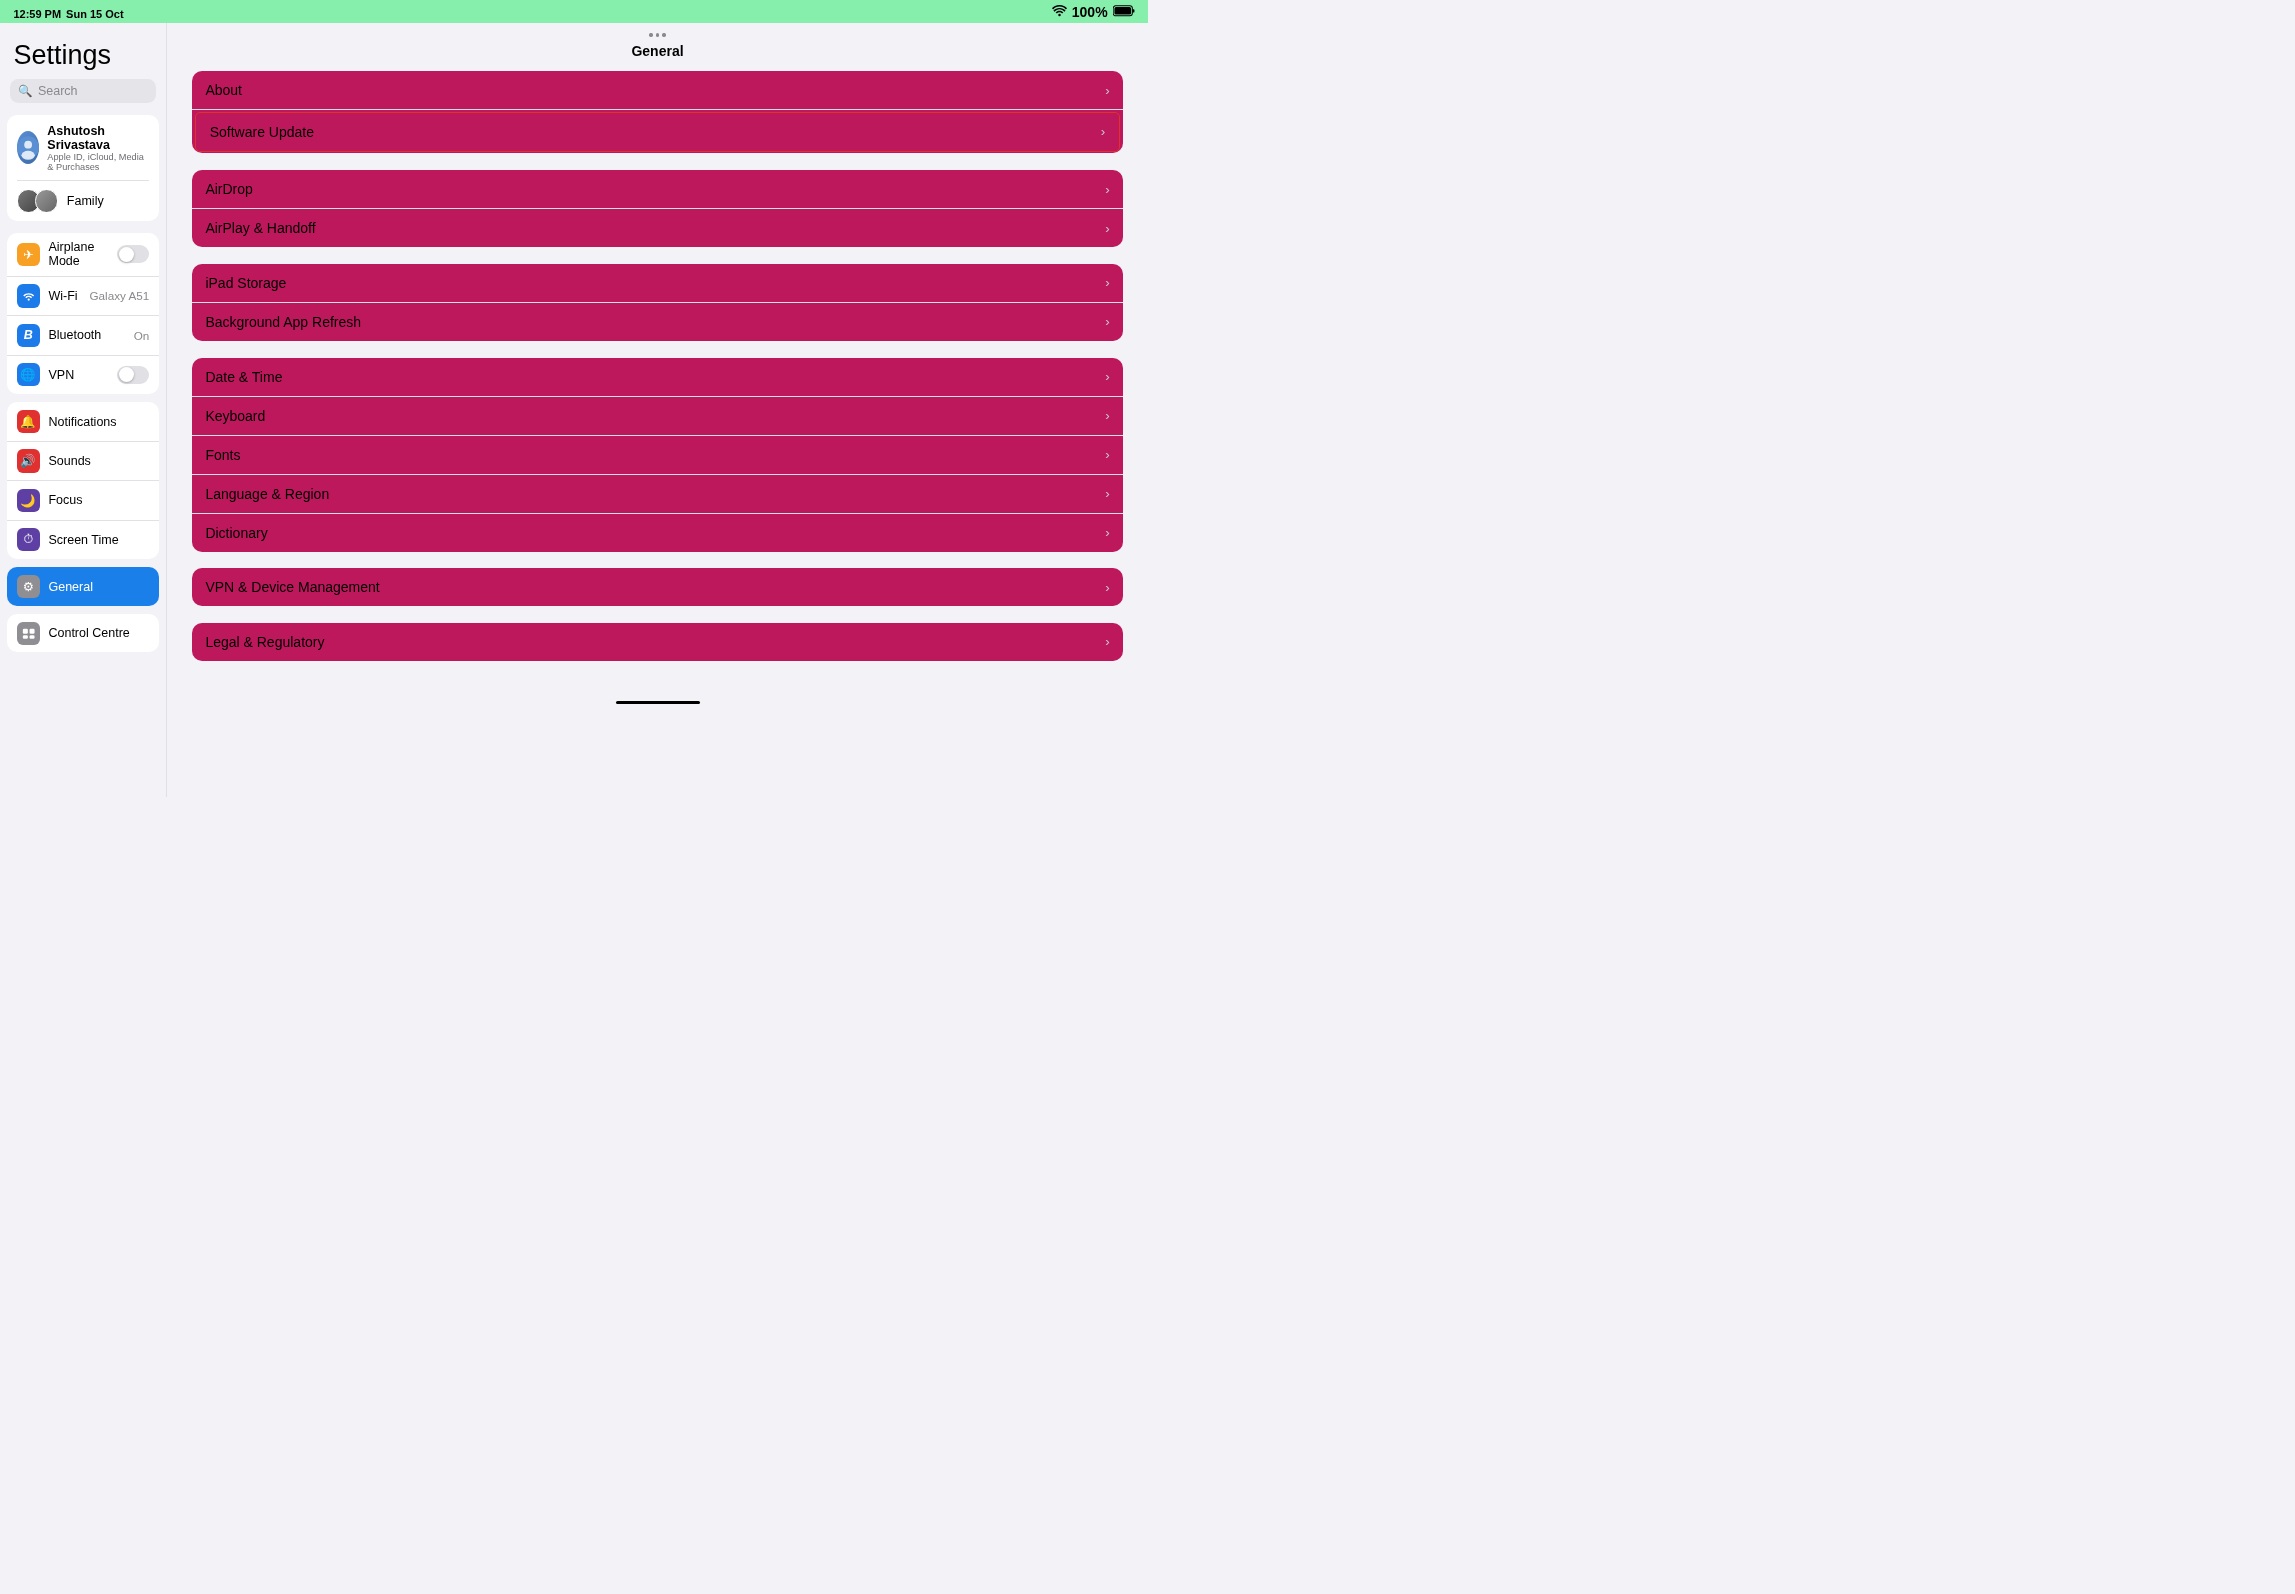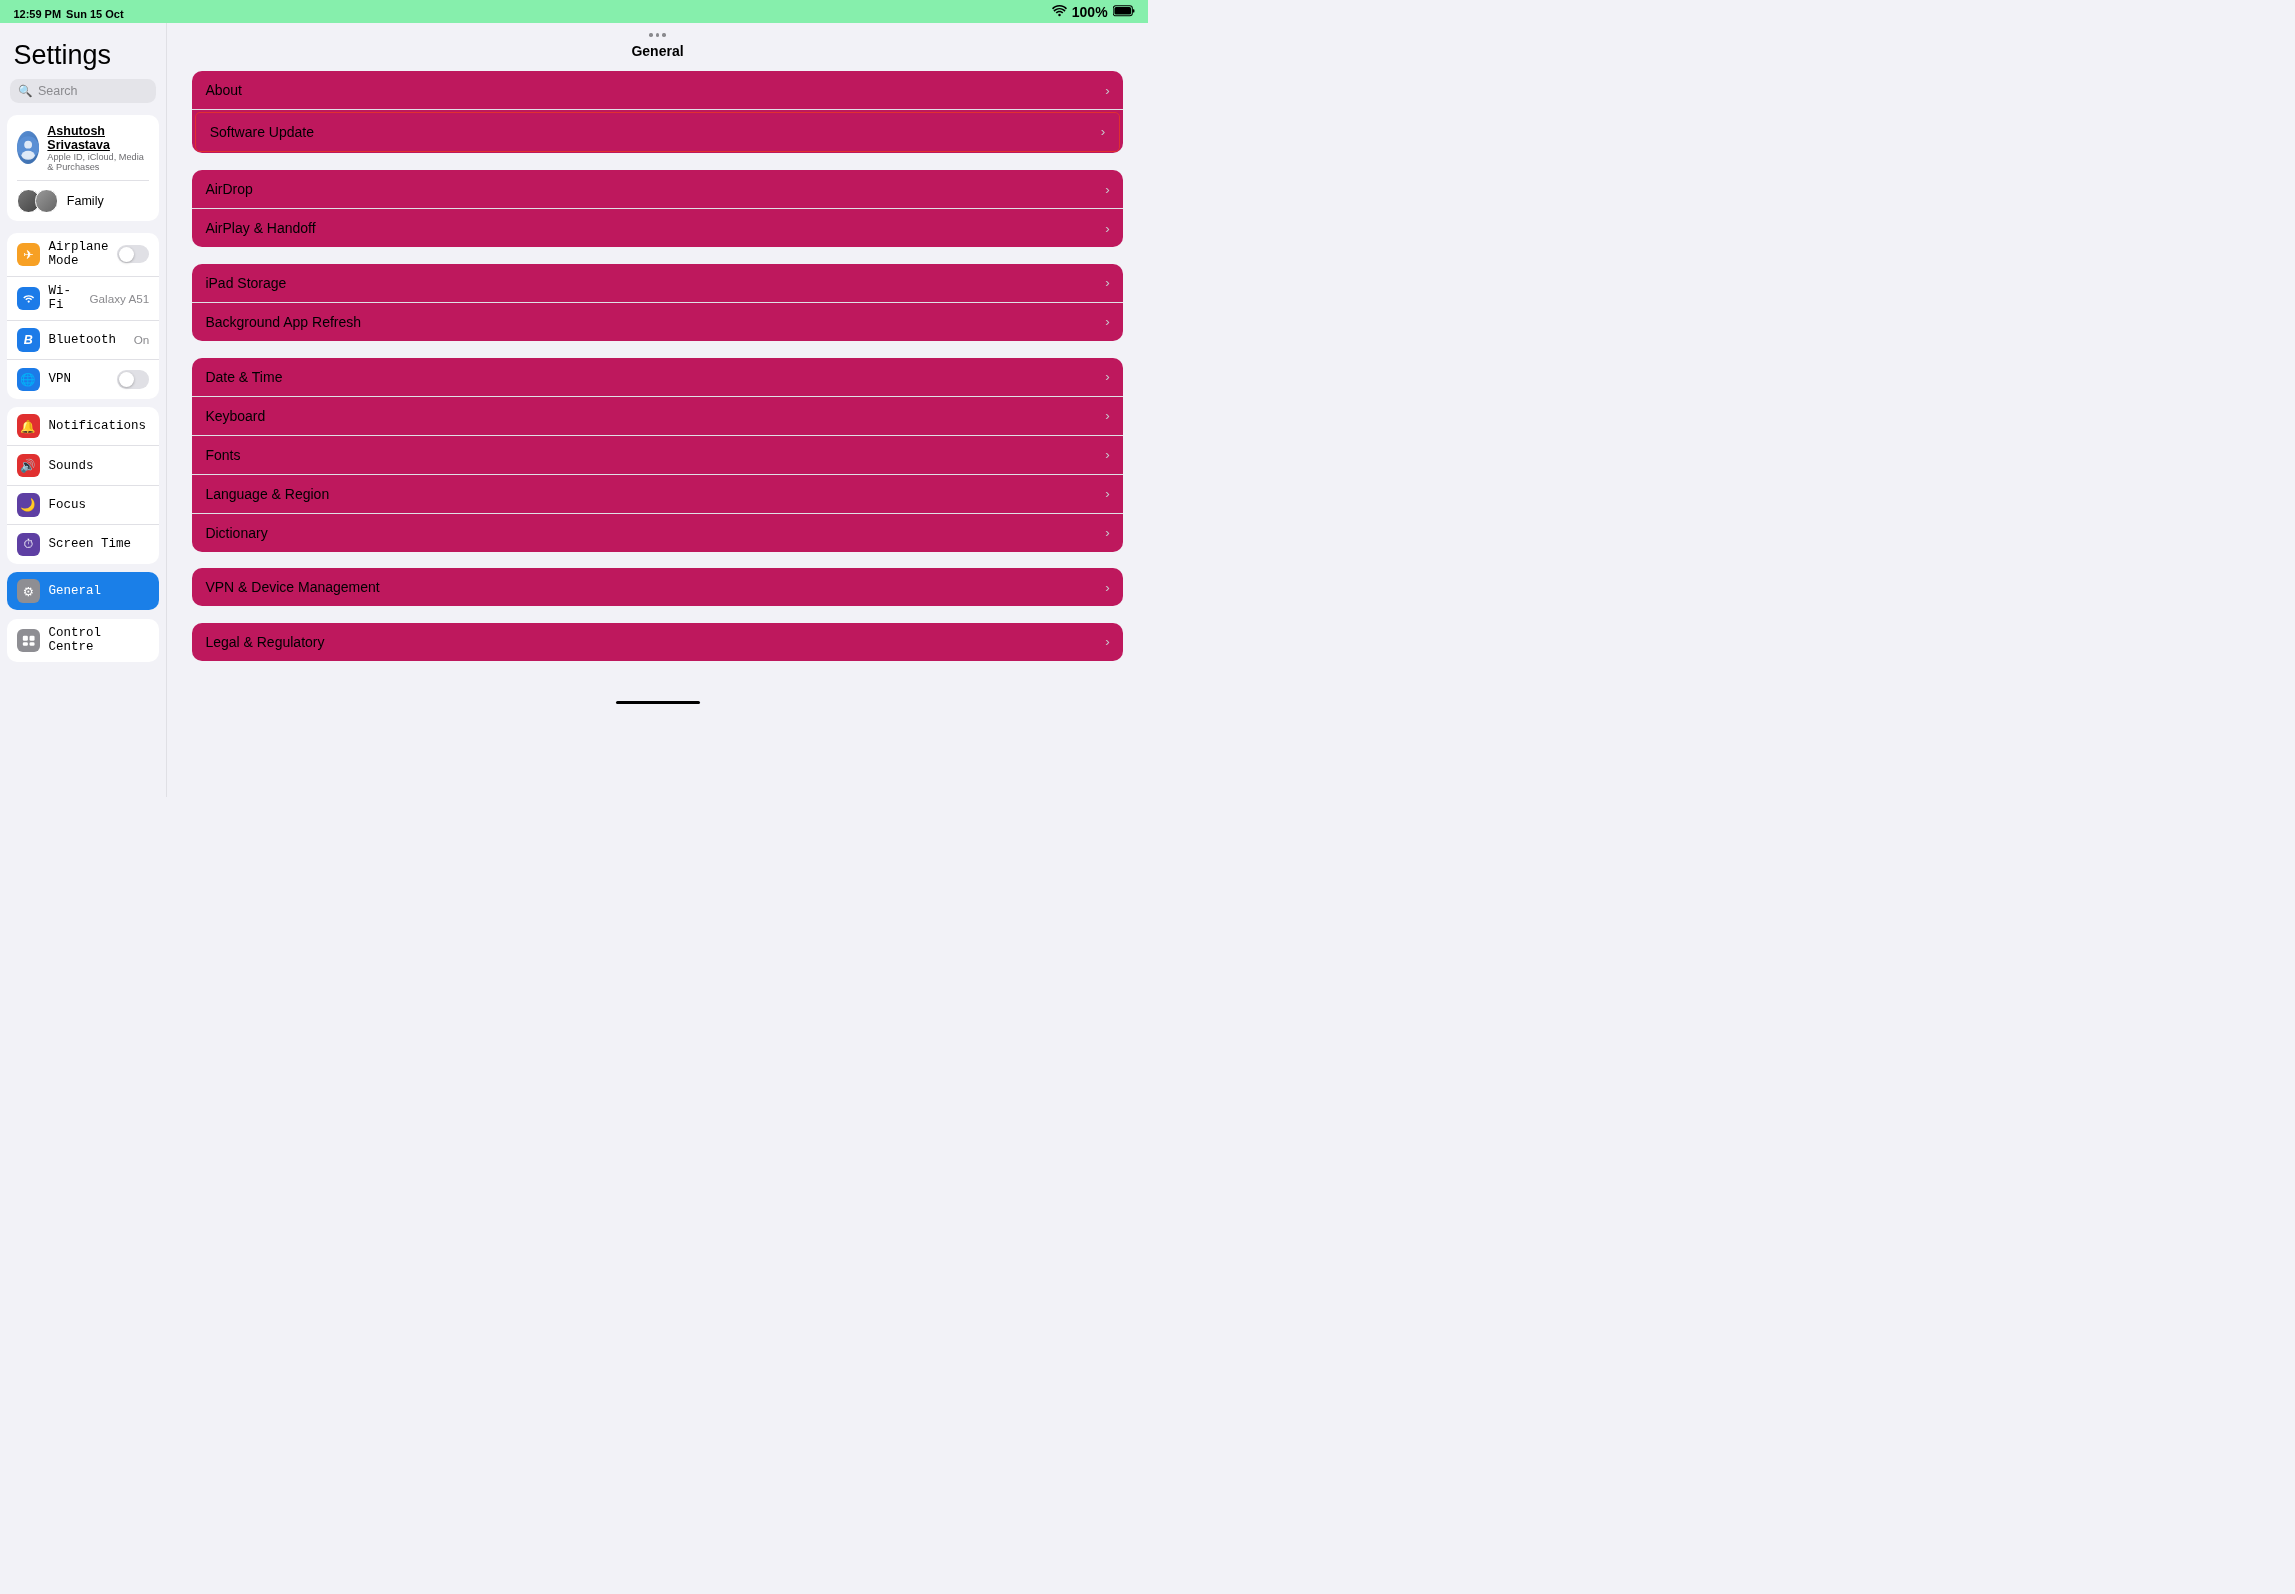--- a/index.html
+++ b/index.html
@@ -105,21 +105,20 @@
       overflow: hidden;
       display: flex;
       align-items: center;
       justify-content: center;
       font-size: 15px;
     }
     .profile-info .profile-name {
       font-size: 12.5px;
       font-weight: 600;
       color: #000;
-      text-decoration: underline;
     }
     .profile-info .profile-sub {
       font-size: 9.2px;
       color: #6c6c70;
     }
     .profile-family {
       display: flex;
       align-items: center;
       gap: 8.4px;
       padding-top: 8.4px;
@@ -174,21 +173,20 @@
       align-items: center;
       justify-content: center;
       font-size: 12.5px;
       flex-shrink: 0;
       color: #fff;
     }
     .settings-label {
       font-size: 12.5px;
       color: #000;
       flex: 1;
-      font-family: Liberation Mono, monospace;
     }
     .settings-item.active .settings-label {
       color: #fff;
     }
     .settings-value {
       font-size: 11.7px;
       color: #8a8a8e;
     }
     .toggle {
       width: 32px;

